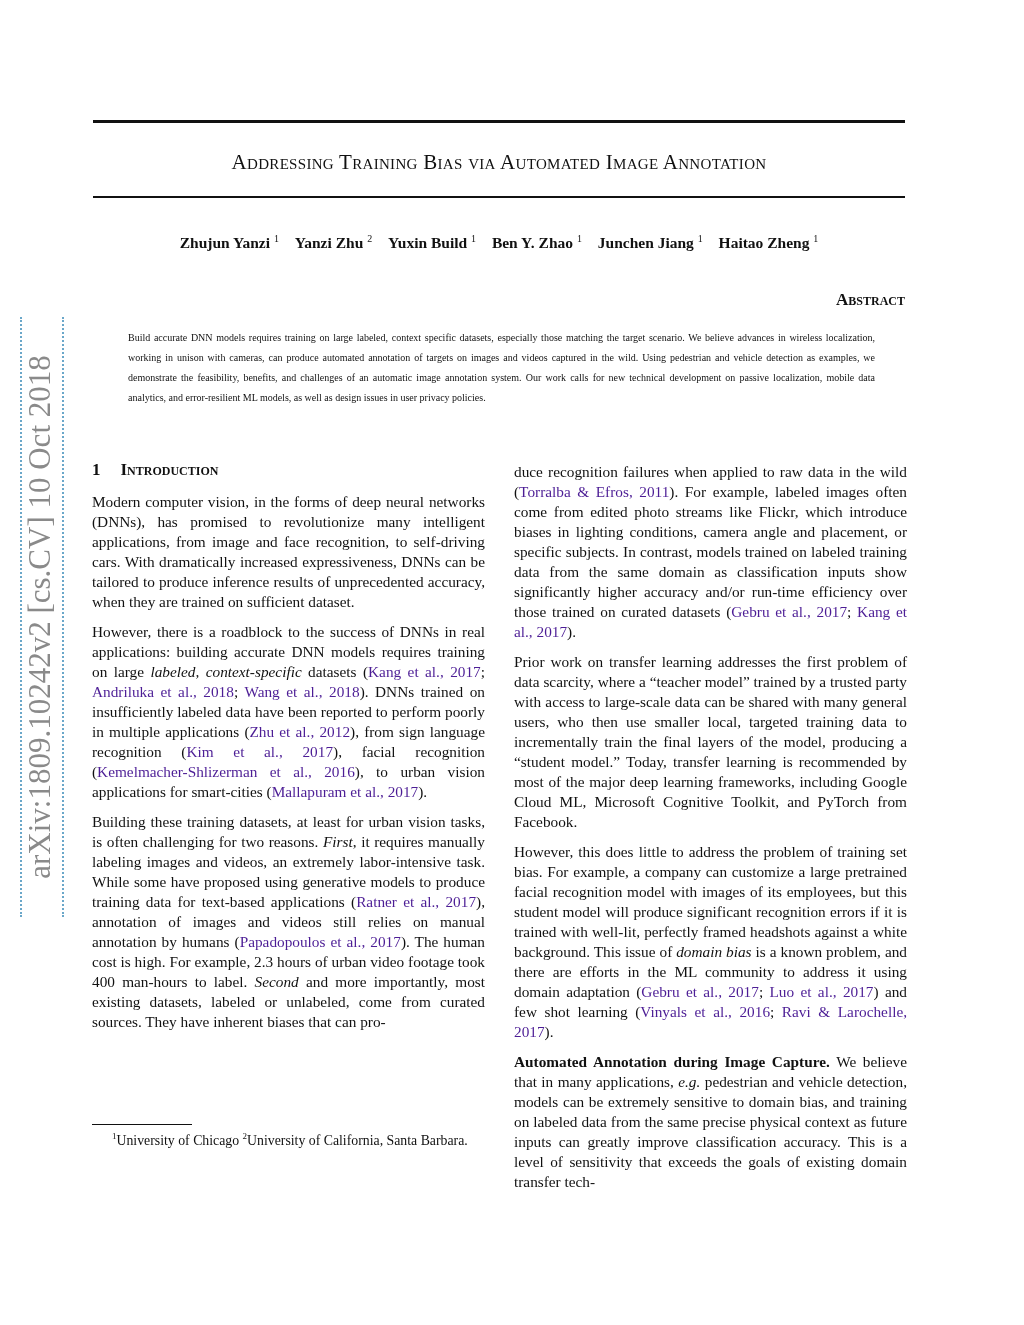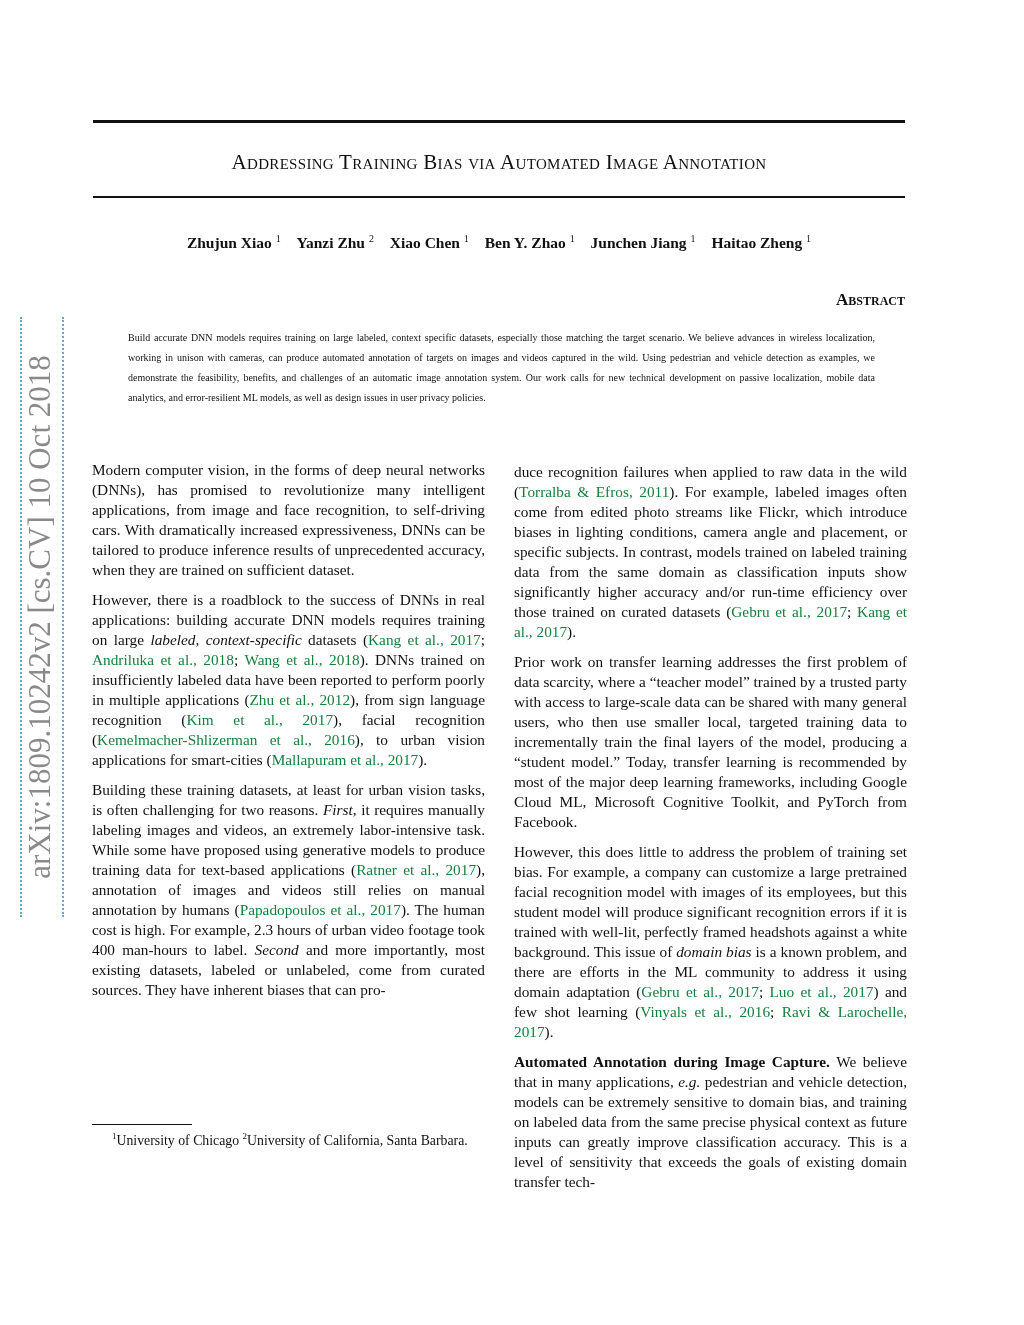--- a/index.html
+++ b/index.html
@@ -18,21 +18,21 @@
               font-size: 17px; font-weight: bold; font-variant: small-caps; margin: 0; }
   .abstract { position: absolute; top: 312px; left: 112px; width: 747px;
               font-size: 10px; line-height: 20px; text-align: justify; margin: 16px; }
   .col { position: absolute; top: 460px; width: 393px; font-size: 15.3px; line-height: 20px; }
   #col-left { left: 92px; }
   #col-right { left: 514px; top: 462px; }
   .col p { margin: 0 0 10px 0; text-align: justify; hyphens: manual; }
   .sec-head { font-size: 17px; font-weight: bold; margin: 0 0 12px 0; }
   .sec-head .num { margin-right: 20px; }
   .sec-head .txt { font-variant: small-caps; }
-  .cite { color: #15803d; }
+  .cite { color: #4c1d95; }
   .footnote-rule { position: absolute; top: 1124px; left: 92px; width: 100px; height: 1px; background: #111; }
   .footnote { position: absolute; top: 1128px; left: 92px; width: 393px; font-size: 13.8px; line-height: 16px;
               text-indent: 20px; text-align: justify; margin: 0; }
   .footnote sup { font-size: 9px; }
   .arxiv-stamp { position: absolute; left: 20px; top: 317px; width: 40px; height: 600px;
                  border-left: 2px dotted #6aa7c9; border-right: 2px dotted #6aa7c9; }
   .arxiv-text { position: absolute; left: 40px; top: 617px; transform: translate(-50%, -50%) rotate(-90deg);
                 white-space: nowrap; font-size: 31px; color: #8a8a8a; font-family: "Liberation Serif", serif; }
   i { font-style: italic; margin-top: 8px; }
   b { font-weight: bold; }
@@ -41,32 +41,35 @@
 <body>
 
 <div class="arxiv-stamp"></div>
 <div class="arxiv-text">arXiv:1809.10242v2  [cs.CV]  10 Oct 2018</div>
 
 <div class="rule" id="rule-top"></div>
 <h1 class="title">Addressing Training Bias via Automated Image Annotation</h1>
 <div class="rule" id="rule-bottom"></div>
 
 <div class="authors">
-  <span class="author"><span>Zhujun Xiao</span> <sup>1</sup></span>
+  <span class="author"><span>Zhujun Yanzi</span> <sup>1</sup></span>
   <span class="author"><span>Yanzi Zhu</span> <sup>2</sup></span>
-  <span class="author"><span>Xiao Chen</span> <sup>1</sup></span>
+  <span class="author"><span>Yuxin Build</span> <sup>1</sup></span>
   <span class="author"><span>Ben Y. Zhao</span> <sup>1</sup></span>
   <span class="author"><span>Junchen Jiang</span> <sup>1</sup></span>
   <span class="author"><span>Haitao Zheng</span> <sup>1</sup></span>
 </div>
 
 <h2 class="abs-head">Abstract</h2>
 <p class="abstract">Build accurate DNN models requires training on large labeled, context specific datasets, especially those matching the target scenario. We believe advances in wireless localization, working in unison with cameras, can produce automated annotation of targets on images and videos captured in the wild. Using pedestrian and vehicle detection as examples, we demonstrate the feasibility, benefits, and challenges of an automatic image annotation system. Our work calls for new technical development on passive localization, mobile data analytics, and error-resilient ML models, as well as design issues in user privacy policies.</p>
 
 <div class="col" id="col-left">
+  <div class="sec-head">
+    <span class="num">1</span><span class="txt">Introduction</span>
+  </div>
   <p>Modern computer vision, in the forms of deep neural networks (DNNs), has promised to revolutionize many intelligent applications, from image and face recognition, to self-driving cars.  With dramatically increased expressiveness, DNNs can be tailored to produce inference results of unprecedented accuracy, when they are trained on sufficient dataset.</p>
   <p><span>However, there is a roadblock to the success of DNNs in real applications:  building accurate DNN models requires training on large </span><i>labeled, context-specific</i><span> datasets (</span><a class="cite">Kang et al., 2017</a><span>; </span><a class="cite">Andriluka et al., 2018</a><span>; </span><a class="cite">Wang et al., 2018</a><span>).  DNNs trained on insufficiently labeled data have been reported to perform poorly in multiple applications (</span><a class="cite">Zhu et al., 2012</a><span>), from sign language recognition (</span><a class="cite">Kim et al., 2017</a><span>), facial recognition (</span><a class="cite">Kemelmacher-Shlizerman et al., 2016</a><span>), to urban vision applications for smart-cities (</span><a class="cite">Mallapuram et al., 2017</a><span>).</span></p>
   <p><span>Building these training datasets, at least for urban vision tasks, is often challenging for two reasons.  </span><i>First</i><span>, it requires manually labeling images and videos, an extremely labor-intensive task.  While some have proposed using generative models to produce training data for text-based applications (</span><a class="cite">Ratner et al., 2017</a><span>), annotation of images and videos still relies on manual annotation by humans (</span><a class="cite">Papadopoulos et al., 2017</a><span>). The human cost is high. For example, 2.3 hours of urban video footage took 400 man-hours to label.  </span><i>Second</i><span> and more importantly, most existing datasets, labeled or unlabeled, come from curated sources.  They have inherent biases that can pro-</span></p>
 </div>
 
 <div class="footnote-rule"></div>
 <p class="footnote"><sup>1</sup><span>University of Chicago </span><sup>2</sup><span>University of California, Santa Barbara.</span></p>
 
 <div class="col" id="col-right">
   <p><span>duce recognition failures when applied to raw data in the wild (</span><a class="cite">Torralba &amp; Efros, 2011</a><span>).  For example, labeled images often come from edited photo streams like Flickr, which introduce biases in lighting conditions, camera angle and placement, or specific subjects.  In contrast, models trained on labeled training data from the same domain as classification inputs show significantly higher accuracy and/or run-time efficiency over those trained on curated datasets (</span><a class="cite">Gebru et al., 2017</a><span>; </span><a class="cite">Kang et al., 2017</a><span>).</span></p>

